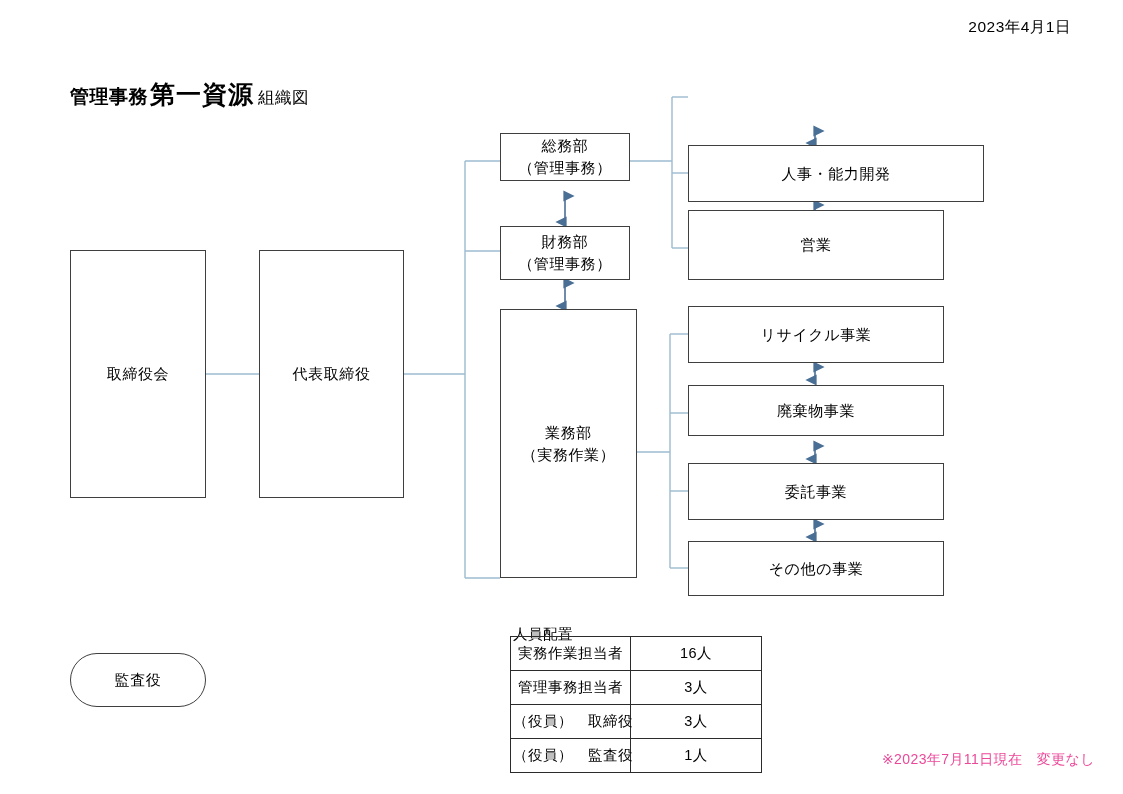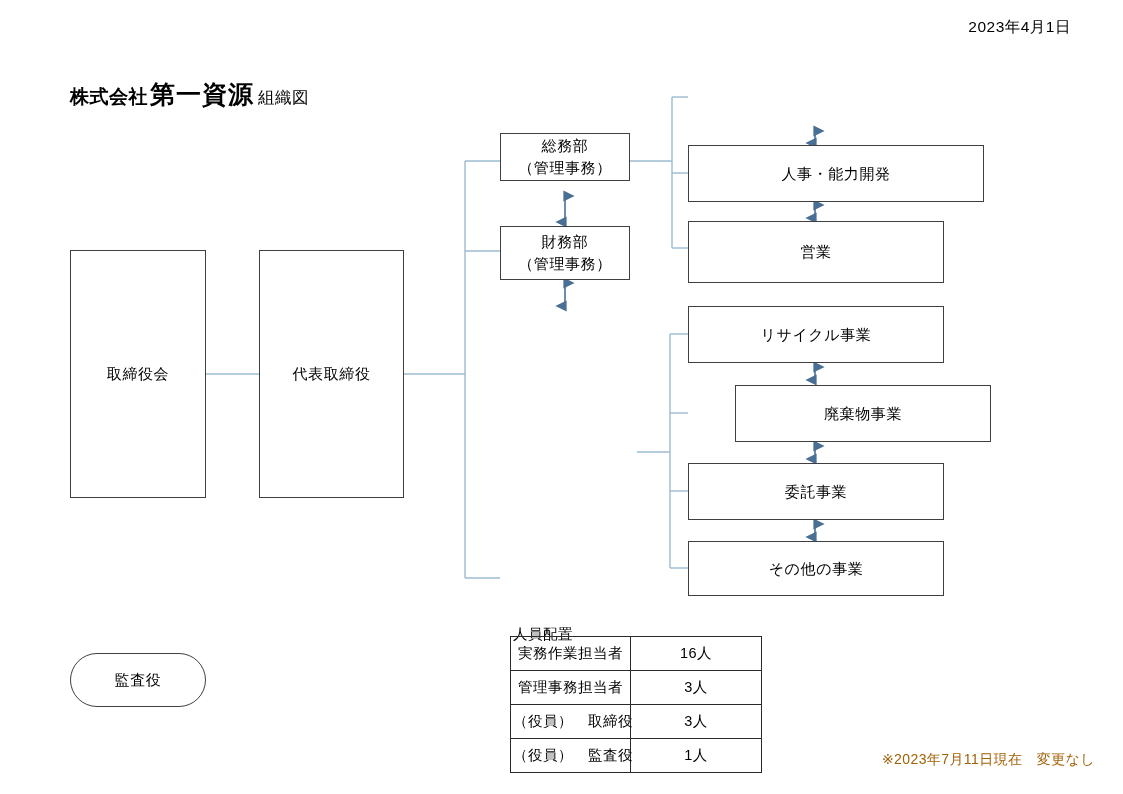--- a/index.html
+++ b/index.html
@@ -123,34 +123,34 @@
     width: 126px;
     text-align: center;
   }
 
   
   .footnote {
     position: absolute;
     right: 28px;
     bottom: 25px;
     font-size: 14px;
-    color: #a16207;
+    color: #ec4899;
     letter-spacing: 0.4px;
     white-space: nowrap;
   }
 </style>
 </head>
 <body>
 
 <div id="page">
 
   <div class="doc-date">2023年4月1日</div>
 
   <div class="title-block">
-    <span class="title-company">株式会社</span>
+    <span class="title-company">管理事務</span>
     <span class="title-name">第一資源</span>
     <span class="title-suffix">組織図</span>
   </div>
 
   <svg id="connectors" viewBox="0 0 1123 794" xmlns="http://www.w3.org/2000/svg">
     <defs>
       <marker id="arrU" markerWidth="7" markerHeight="7" refX="3.5" refY="6" orient="auto">
         <path d="M3.5 0 L7 7 L0 7 Z" fill="#4a6f95"></path>
       </marker>
       <marker id="arrD" markerWidth="7" markerHeight="7" refX="3.5" refY="1" orient="auto">
@@ -213,35 +213,41 @@
     </div>
   </div>
 
   <div class="node" style="left:500px; top:226px; width:130px; height:54px;">
     <div>
       <span class="line2">財務部</span>
       <span class="line2">（管理事務）</span>
     </div>
   </div>
 
+  <div class="node" style="left:500px; top:309px; width:137px; height:269px;">
+    <div>
+      <span class="line2">業務部</span>
+      <span class="line2">（実務作業）</span>
+    </div>
+  </div>
 
 
   <div class="node" style="left:688px; top:145px; width:296px; height:57px;">
     <span>人事・能力開発</span>
   </div>
 
-  <div class="node" style="left:688px; top:221px; width:256px; height:62px;">
+  <div class="node" style="left:688px; top:210px; width:256px; height:70px;">
     <span>営業</span>
   </div>
 
   <div class="node" style="left:688px; top:306px; width:256px; height:57px;">
     <span>リサイクル事業</span>
   </div>
 
-  <div class="node" style="left:688px; top:385px; width:256px; height:57px;margin-left:47px;">
+  <div class="node" style="left:688px; top:385px; width:256px; height:51px;">
     <span>廃棄物事業</span>
   </div>
 
   <div class="node" style="left:688px; top:463px; width:256px; height:57px;text-align:right;">
     <span>委託事業</span>
   </div>
 
   <div class="node" style="left:688px; top:541px; width:256px; height:55px;">
     <span>その他の事業</span>
   </div>

